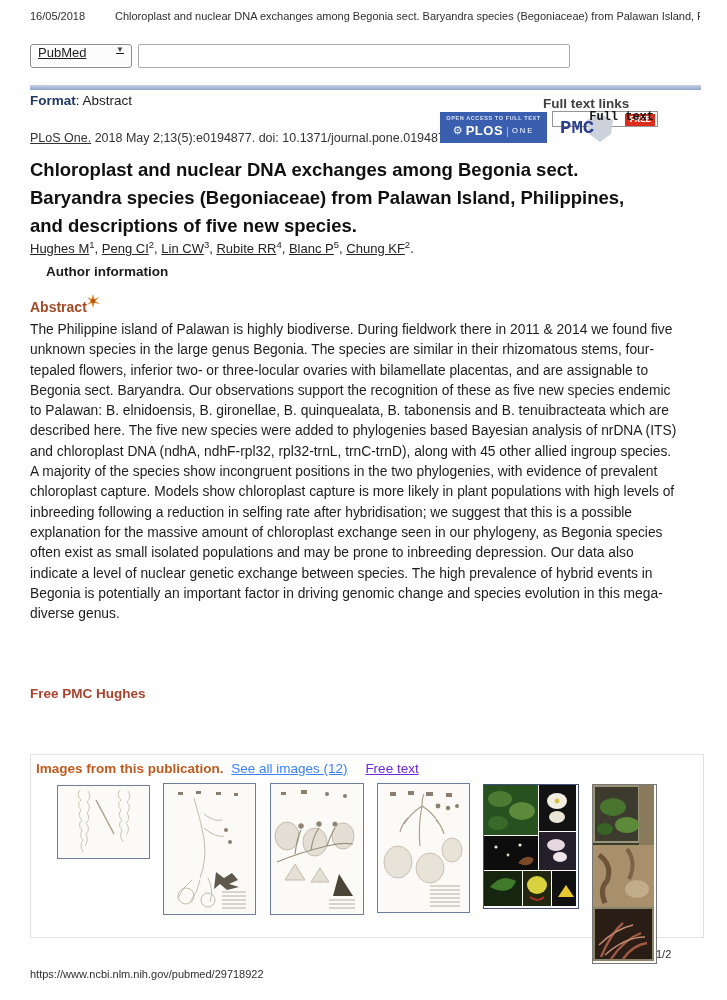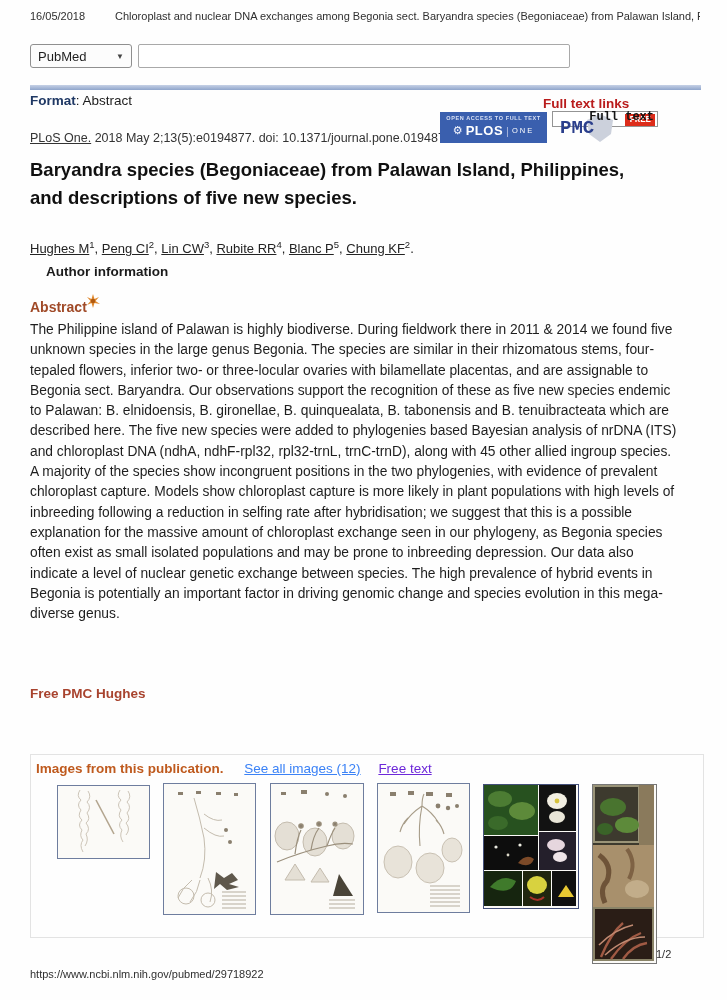--- a/index.html
+++ b/index.html
@@ -5,32 +5,32 @@
   html,body{margin:0;padding:0;background:#e9e9e9;}
   .page{position:relative;width:727px;height:1000px;margin:0 auto;background:#fefefe;
         font-family:"Liberation Sans", sans-serif;color:#222;overflow:hidden;}
   .abs{position:absolute;}
 
   
   .print-small{font-size:11px;color:#2f2f2f;white-space:nowrap;}
 
   
   .db-select{left:30px;top:44px;width:102px;height:24px;border:1px solid #8f8f8f;border-radius:3px;
-             background:#fcfcfc;display:flex;align-items:center;justify-content:space-between;
-             padding:0 7px;font-size:13px;color:#1f1f1f;box-sizing:border-box;cursor:default;}
+             background:#fcfcfc;display:flex;align-items:flex-start;justify-content:space-between;
+             padding:0 7px;font-size:13px;color:#1f1f1f;box-sizing:border-box;cursor:default;text-decoration:underline;}
   .db-caret{font-size:8px;color:#444;}
   .search-input{left:138px;top:44px;width:432px;height:24px;border:1px solid #a9a9a9;border-radius:2px;
                 box-sizing:border-box;font-size:13px;padding:0 5px;background:#fff;}
 
   
   .divider-bar{left:30px;top:85px;width:671px;height:5px;
                background:linear-gradient(#c6d1e6,#8fa5cb);}
   .format-row{left:30px;top:93px;font-size:13.5px;color:#1c1c1c;}
   .format-label{font-weight:bold;color:#1f3864;}
-  .ftl{left:543px;top:96px;font-size:13.5px;font-weight:bold;color:#b91c1c;}
+  .ftl{left:543px;top:96px;font-size:13.5px;font-weight:bold;color:#404040;}
 
   
   .citation{left:30px;top:131px;font-size:12.5px;color:#333;white-space:nowrap;}
   .ulink{text-decoration:underline;color:inherit;cursor:pointer;}
 
   
   .plos-badge{left:440px;top:112px;width:107px;height:31px;background:#3a5fae;color:#fff;
               text-align:center;cursor:pointer;box-sizing:border-box;padding-top:3px;}
   .plos-top{font-size:5.5px;letter-spacing:.6px;color:#d9e1f5;font-weight:bold;}
   .plos-main{display:flex;align-items:center;justify-content:center;gap:3px;margin-top:2px;}
@@ -53,21 +53,21 @@
   .auth-info{left:46px;top:264px;font-size:13.5px;font-weight:bold;color:#1b1b1b;cursor:pointer;}
   .abs-head{left:30px;top:299px;font-size:14px;font-weight:bold;color:#a04a28;}
   .abs-text{left:30px;top:320px;width:648px;font-size:13.8px;line-height:20.3px;color:#1e1e1e;}
   .ids-row{left:30px;top:661px;font-size:12.5px;color:#3a3a3a;}
   .ids-row .seg{margin-right:16px;}
   .free-pmc{left:30px;top:686px;font-size:13.5px;font-weight:bold;color:#a8432e;}
 
   
   .img-box{left:30px;top:754px;width:672px;height:182px;border:1px solid #e3e3e3;}
   .img-head{left:36px;top:761px;font-size:13.5px;}
-  .img-head-label{font-weight:bold;color:#bf5a1e;margin-right:17px;}
+  .img-head-label{font-weight:bold;color:#bf5a1e;margin-right:4px;}
   .see-all{color:#3b82f6;text-decoration:underline;margin-right:14px;cursor:pointer;}
   .free-text{color:#6d28d9;text-decoration:underline;cursor:pointer;}
   .thumb{position:absolute;background:#fbfaf7;cursor:pointer;}
   .thumb.sketch{border:1px solid #6e7d9e;}
   .thumb svg{display:block;}
 
   .footer-url{left:30px;top:968px;}
   .footer-page{left:656px;top:948px;}
 </style>
 </head>
@@ -107,20 +107,21 @@
   <div class="abs pmc-badge">
     <svg class="pmc-shield" width="26" height="28" viewBox="0 0 26 28">
       <path d="M13 0 L26 6 L24 20 L13 28 L2 20 L0 6 Z" fill="#ccd1dc"></path>
     </svg>
     <span class="pmc-name">PMC</span>
     <span class="pmc-free">FREE</span>
     <span class="pmc-fulltext">Full text</span>
   </div>
 
   <div class="abs title">
+    <div>Chloroplast and nuclear DNA exchanges among Begonia sect.</div>
     <div>Baryandra species (Begoniaceae) from Palawan Island, Philippines,</div>
     <div>and descriptions of five new species.</div>
   </div>
 
   <div class="abs authors">
     <span class="ulink">Hughes M</span><sup>1</sup><span>, </span><span class="ulink">Peng CI</span><sup>2</sup><span>, </span><span class="ulink">Lin CW</span><sup>3</sup><span>, </span><span class="ulink">Rubite RR</span><sup>4</sup><span>, </span><span class="ulink">Blanc P</span><sup>5</sup><span>, </span><span class="ulink">Chung KF</span><sup>2</sup><span>.</span>
   </div>
 
   <div class="abs auth-info">Author information</div>
 

